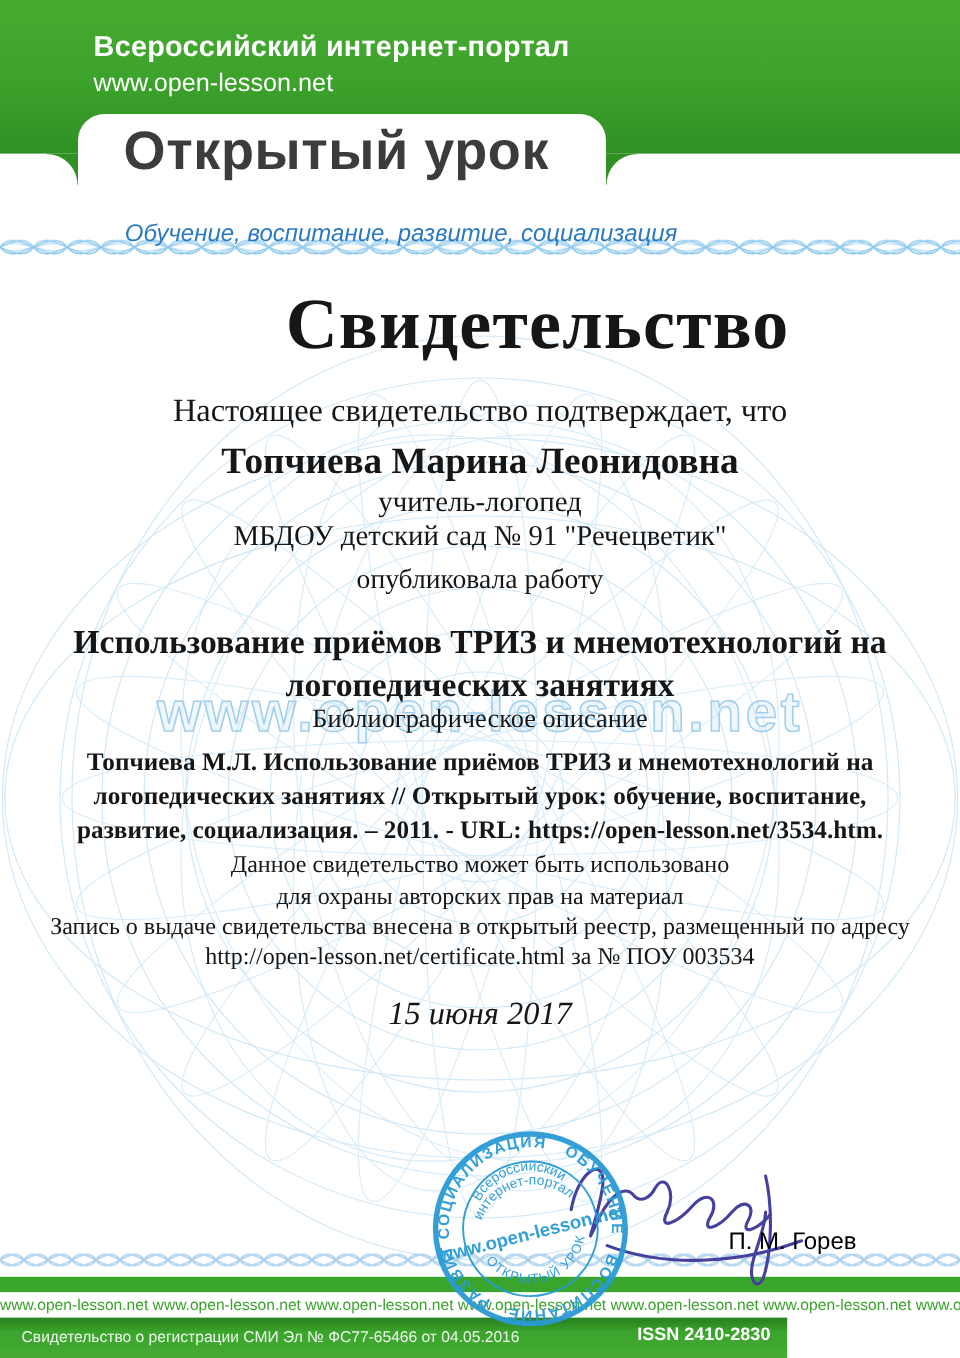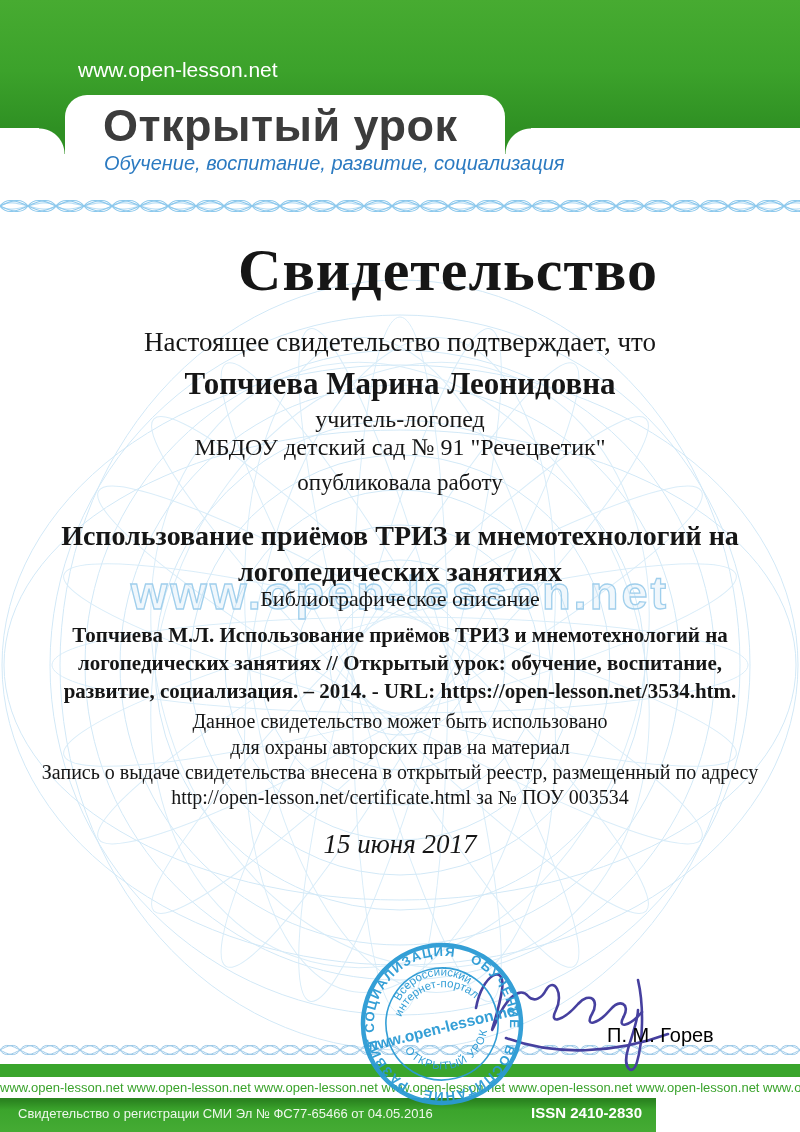--- a/index.html
+++ b/index.html
@@ -97,27 +97,28 @@
   .footer-issn{
     position:absolute; right:14px; top:6px; font-size:15px; font-weight:bold; color:#ffffff;
   }
 </style>
 </head>
 <body>
 
 <div class="page">
 
   <div class="header">
+    <div class="portal-title">Всероссийский интернет-портал</div>
     <div class="portal-url">www.open-lesson.net</div>
     <div class="brand-tab"></div>
     <div class="flare flare-l"></div>
     <div class="flare flare-r"></div>
   </div>
   <div class="brand-title" style="z-index:2;">Открытый урок</div>
-  <div class="brand-subtitle" style="z-index:2;">Обучение, воспитание, развитие, социализация</div>
+  <div class="brand-subtitle" style="z-index:2;margin-top:32px;">Обучение, воспитание, развитие, социализация</div>
 
   <svg class="band band-top" width="800" height="26">
     <defs>
       <pattern id="braidT" width="56" height="26" patternUnits="userSpaceOnUse">
         <g fill="none" stroke="#8cc8ec" stroke-width="1.1">
           <path d="M0,13 C14,-6 42,32 56,13"></path>
           <path d="M0,13 C14,32 42,-6 56,13"></path>
           <path d="M-28,13 C-14,-6 14,32 28,13 C42,-6 70,32 84,13"></path>
           <path d="M-28,13 C-14,32 14,-6 28,13 C42,32 70,-6 84,13"></path>
           <path d="M0,13 C14,2 42,24 56,13" opacity="0.6"></path>
@@ -168,21 +169,21 @@
   <div class="watermark">www.open-lesson.net</div>
 
   <div class="line cert-title">Свидетельство</div>
   <div class="line confirm-line">Настоящее свидетельство подтверждает, что</div>
   <div class="line recipient">Топчиева Марина Леонидовна</div>
   <div class="line role">учитель-логопед</div>
   <div class="line org">МБДОУ детский сад № 91 "Речецветик"</div>
   <div class="line published">опубликовала работу</div>
   <div class="line work-title">Использование приёмов ТРИЗ и мнемотехнологий на логопедических занятиях</div>
   <div class="line bib-label">Библиографическое описание</div>
-  <div class="line bib-text">Топчиева М.Л. Использование приёмов ТРИЗ и мнемотехнологий на логопедических занятиях // Открытый урок: обучение, воспитание, развитие, социализация. – 2014. - URL: https://open-lesson.net/3534.htm.</div>
+  <div class="line bib-text">Топчиева М.Л. Использование приёмов ТРИЗ и мнемотехнологий на логопедических занятиях // Открытый урок: обучение, воспитание, развитие, социализация. – 2011. - URL: https://open-lesson.net/3534.htm.</div>
   <div class="line usage1">Данное свидетельство может быть использовано</div>
   <div class="line usage2">для охраны авторских прав на материал</div>
   <div class="line registry1">Запись о выдаче свидетельства внесена в открытый реестр, размещенный по адресу</div>
   <div class="line registry2">http://open-lesson.net/certificate.html за № ПОУ 003534</div>
   <div class="line issue-date">15 июня 2017</div>
 
   <svg class="band band-bottom" width="800" height="24">
     <defs>
       <pattern id="braidB" width="40" height="24" patternUnits="userSpaceOnUse">
         <g fill="none" stroke="#9cc9e8" stroke-width="1">

